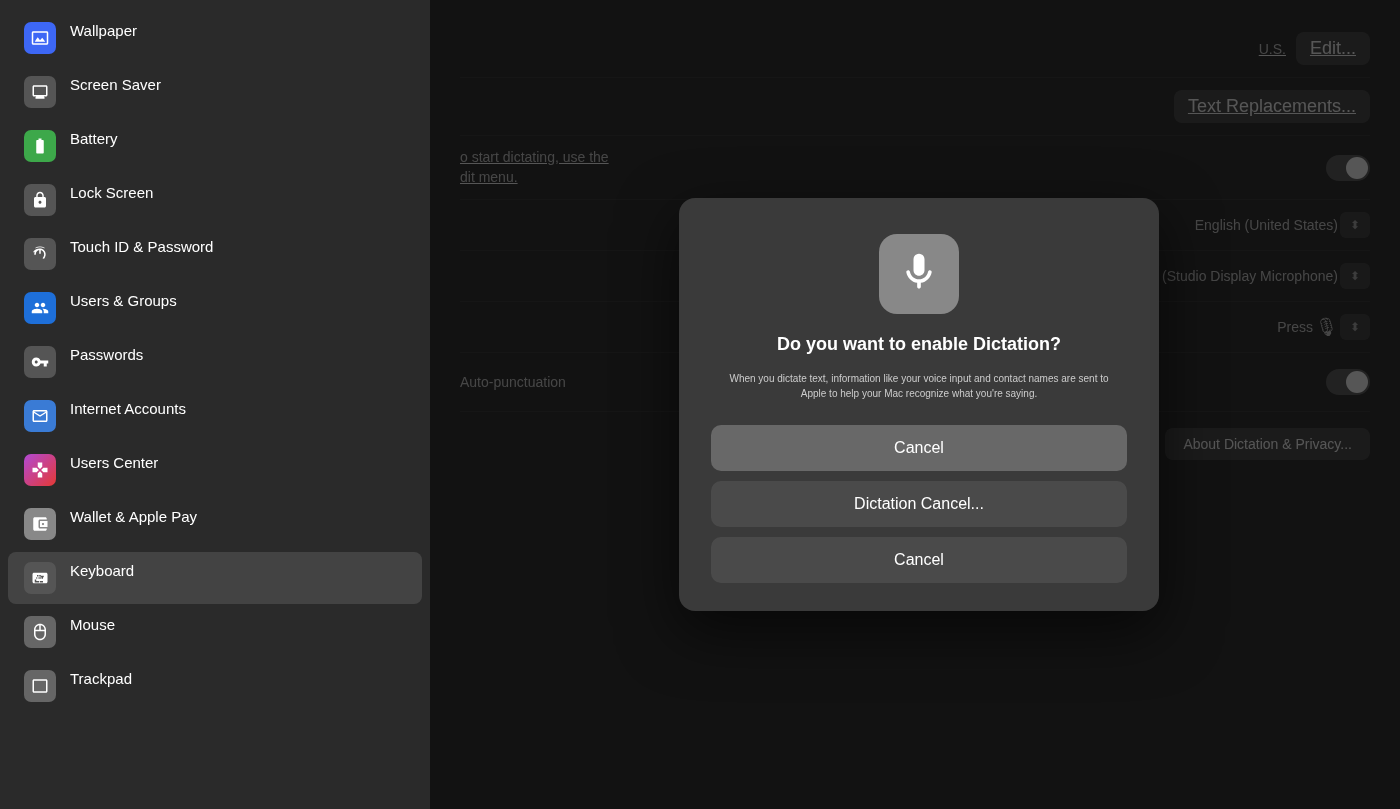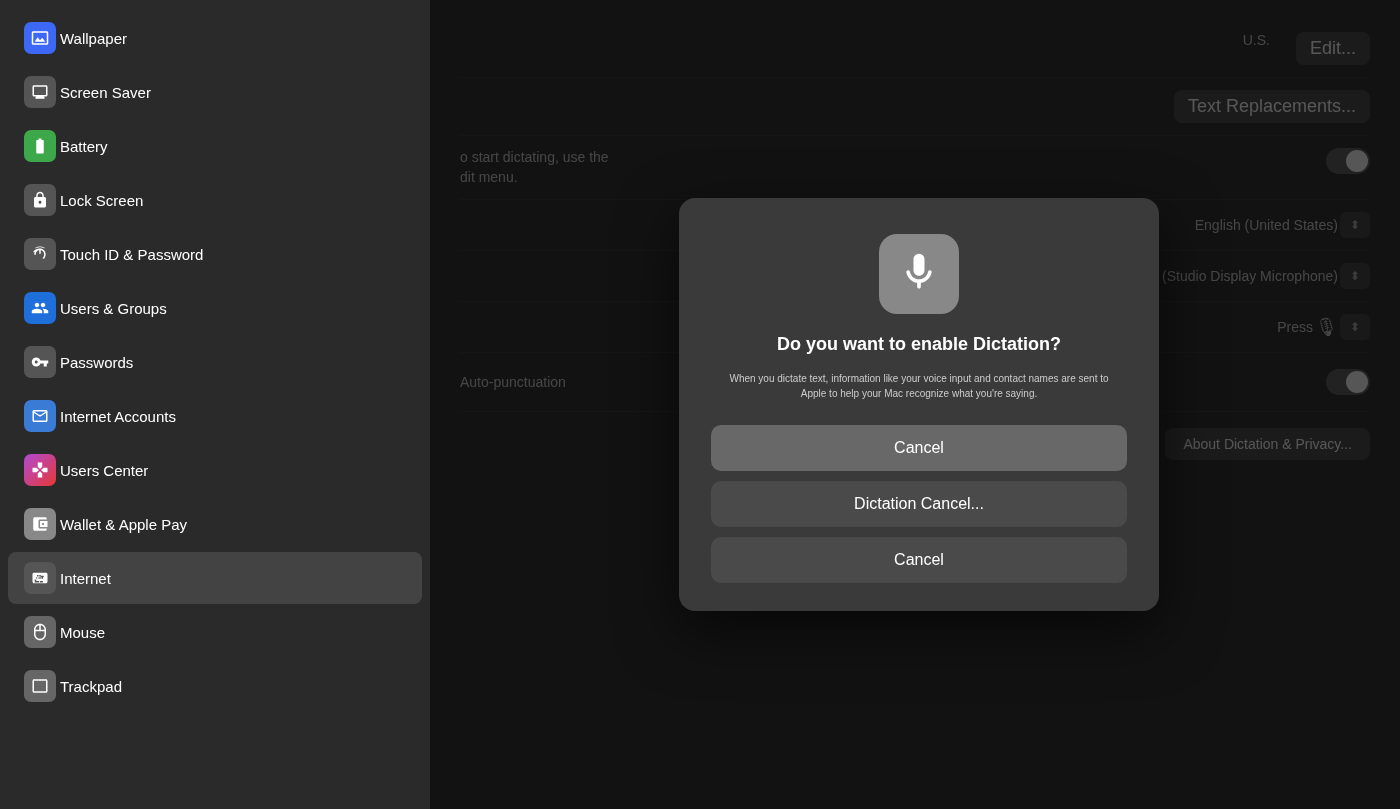--- a/index.html
+++ b/index.html
@@ -18,26 +18,25 @@
       width: 430px;
       height: 100%;
       background: #2a2a2a;
       padding-top: 10px;
       flex-shrink: 0;
       overflow: hidden;
     }
 
     .sidebar-item {
       display: flex;
-      align-items: center;
       padding: 10px 16px;
       border-radius: 8px;
       margin: 2px 8px;
       cursor: pointer;
-      gap: 4px;
+      gap: 14px;
     }
 
     .sidebar-item.active {
       background: rgba(255,255,255,0.12);
     }
 
     .sidebar-icon {
       width: 32px;
       height: 32px;
       border-radius: 7px;
@@ -64,24 +63,26 @@
 
     
     .right-panel {
       width: 100%;
       height: 100%;
       opacity: 0.5;
     }
 
     .panel-row {
       display: flex;
+      align-items: center;
       justify-content: flex-end;
       padding: 12px 0;
       border-bottom: 1px solid rgba(255,255,255,0.08);
-      gap: 26px;
+      gap: 10px;
+      text-decoration: underline;
     }
 
     .panel-label {
       color: #cccccc;
       font-size: 14px;
     }
 
     .panel-button {
       background: rgba(255,255,255,0.15);
       border: none;
@@ -328,21 +329,21 @@
         </svg>
       </div>
       <span class="sidebar-label">Wallet &amp; Apple Pay</span>
     </div>
     <div class="sidebar-item active">
       <div class="sidebar-icon" style="background: #555;">
         <svg width="18" height="18" viewBox="0 0 24 24" fill="white">
           <path d="M20 5H4c-1.1 0-1.99.9-1.99 2L2 17c0 1.1.9 2 2 2h16c1.1 0 2-.9 2-2V7c0-1.1-.9-2-2-2zm-9 3h2v2h-2V8zm0 3h2v2h-2v-2zM8 8h2v2H8V8zm0 3h2v2H8v-2zm-1 5H5v-2h2v2zm10-5h-4v-2h4v2zm0-3h-2V8h2v2zm-1 5h-2v-2h2v2zM9 13H7v-2h2v2zm2 5H5v-2h6v2zm5 0h-4v-2h4v2z"></path>
         </svg>
       </div>
-      <span class="sidebar-label">Internet</span>
+      <span class="sidebar-label">Keyboard</span>
     </div>
     <div class="sidebar-item">
       <div class="sidebar-icon" style="background: #666;">
         <svg width="18" height="18" viewBox="0 0 24 24" fill="white">
           <path d="M20 9c0-4.42-3.58-8-8-8S4 4.58 4 9v6c0 4.42 3.58 8 8 8s8-3.58 8-8V9zm-2 0h-5V3.08C16.05 3.55 18 6.07 18 9zm-7-5.92V9H6c0-2.93 1.95-5.45 5-5.92zM18 15c0 3.31-2.69 6-6 6s-6-2.69-6-6v-4h12v4z"></path>
         </svg>
       </div>
       <span class="sidebar-label">Mouse</span>
     </div>
     <div class="sidebar-item">

